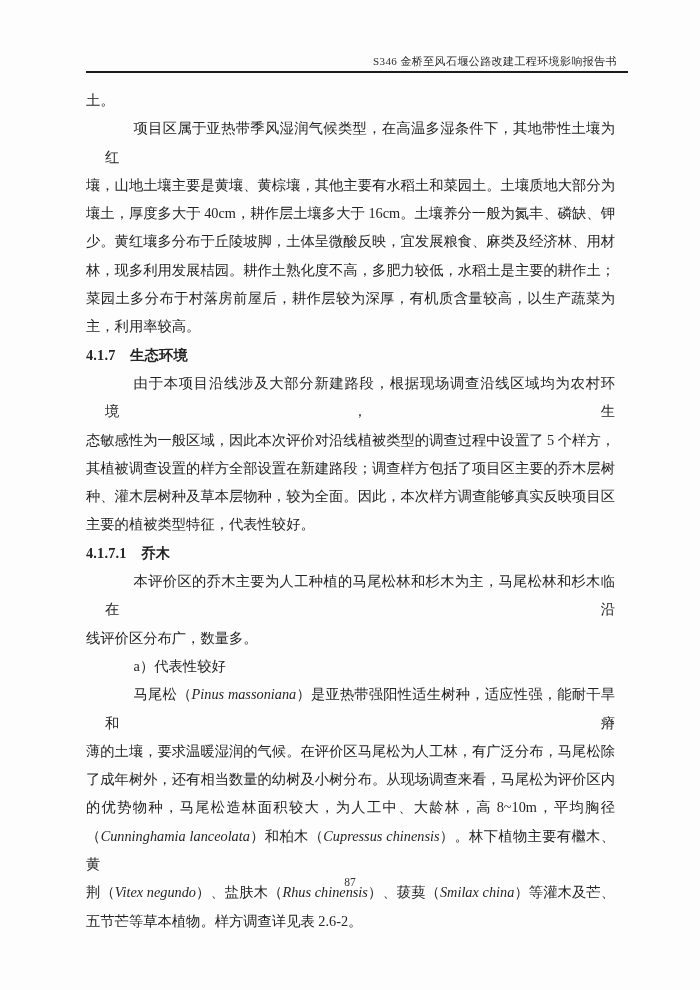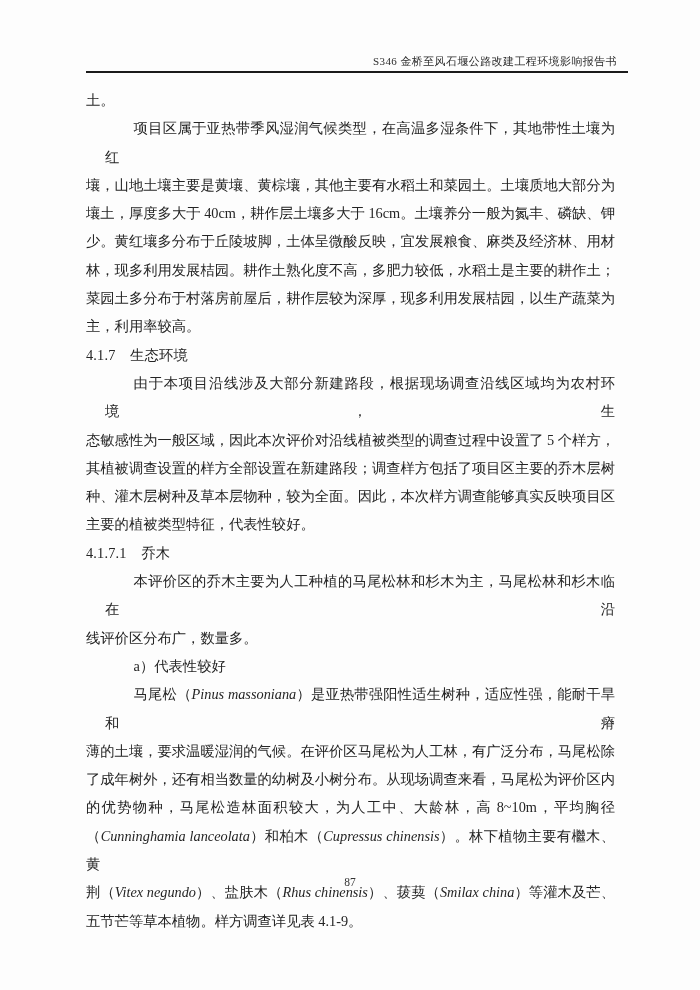--- a/index.html
+++ b/index.html
@@ -50,20 +50,21 @@
   .line.just {
     text-align: justify;
     text-align-last: justify;
   }
   .line.first {
     text-indent: 2em;
     margin-left: 19px;
   }
   .line.heading {
     letter-spacing: 0.2px;
+    font-weight: bold;
   }
   .doc-body i {
     font-style: italic;
   }
   .footer {
     position: absolute;
     top: 876px;
     left: 0;
     width: 700px;
     text-align: center;
@@ -78,35 +79,35 @@
   <div class="header-title">S346 金桥至风石堰公路改建工程环境影响报告书</div>
   <div class="header-rule"></div>
 
   <div class="doc-body">
       <div class="line">土。</div>
       <div class="line first just">项目区属于亚热带季风湿润气候类型，在高温多湿条件下，其地带性土壤为红</div>
       <div class="line just">壤，山地土壤主要是黄壤、黄棕壤，其他主要有水稻土和菜园土。土壤质地大部分为</div>
       <div class="line just">壤土，厚度多大于 40cm，耕作层土壤多大于 16cm。土壤养分一般为氮丰、磷缺、钾</div>
       <div class="line just">少。黄红壤多分布于丘陵坡脚，土体呈微酸反映，宜发展粮食、麻类及经济林、用材</div>
       <div class="line just">林，现多利用发展桔园。耕作土熟化度不高，多肥力较低，水稻土是主要的耕作土；</div>
-      <div class="line just">菜园土多分布于村落房前屋后，耕作层较为深厚，现多利用发展桔园，以生产蔬菜为</div>
+      <div class="line just">菜园土多分布于村落房前屋后，耕作层较为深厚，有机质含量较高，以生产蔬菜为</div>
       <div class="line">主，利用率较高。</div>
       <div class="line heading">4.1.7　生态环境</div>
       <div class="line first just">由于本项目沿线涉及大部分新建路段，根据现场调查沿线区域均为农村环境，生</div>
       <div class="line just">态敏感性为一般区域，因此本次评价对沿线植被类型的调查过程中设置了 5 个样方，</div>
       <div class="line just">其植被调查设置的样方全部设置在新建路段；调查样方包括了项目区主要的乔木层树</div>
       <div class="line just">种、灌木层树种及草本层物种，较为全面。因此，本次样方调查能够真实反映项目区</div>
       <div class="line">主要的植被类型特征，代表性较好。</div>
       <div class="line heading">4.1.7.1　乔木</div>
       <div class="line first just">本评价区的乔木主要为人工种植的马尾松林和杉木为主，马尾松林和杉木临在沿</div>
       <div class="line">线评价区分布广，数量多。</div>
       <div class="line first">a）代表性较好</div>
       <div class="line first just">马尾松（<i>Pinus massoniana</i>）是亚热带强阳性适生树种，适应性强，能耐干旱和瘠</div>
       <div class="line just">薄的土壤，要求温暖湿润的气候。在评价区马尾松为人工林，有广泛分布，马尾松除</div>
       <div class="line just">了成年树外，还有相当数量的幼树及小树分布。从现场调查来看，马尾松为评价区内</div>
       <div class="line just">的优势物种，马尾松造林面积较大，为人工中、大龄林，高 8~10m，平均胸径</div>
       <div class="line just">（<i>Cunninghamia lanceolata</i>）和柏木（<i>Cupressus chinensis</i>）。林下植物主要有檵木、黄</div>
       <div class="line just">荆（<i>Vitex negundo</i>）、盐肤木（<i>Rhus chinensis</i>）、菝葜（<i>Smilax china</i>）等灌木及芒、</div>
-      <div class="line">五节芒等草本植物。样方调查详见表 4.1-9。</div>
+      <div class="line">五节芒等草本植物。样方调查详见表 2.6-2。</div>
     </div>
 
   <div class="footer">87</div>
 </div>
 
 </body></html>

